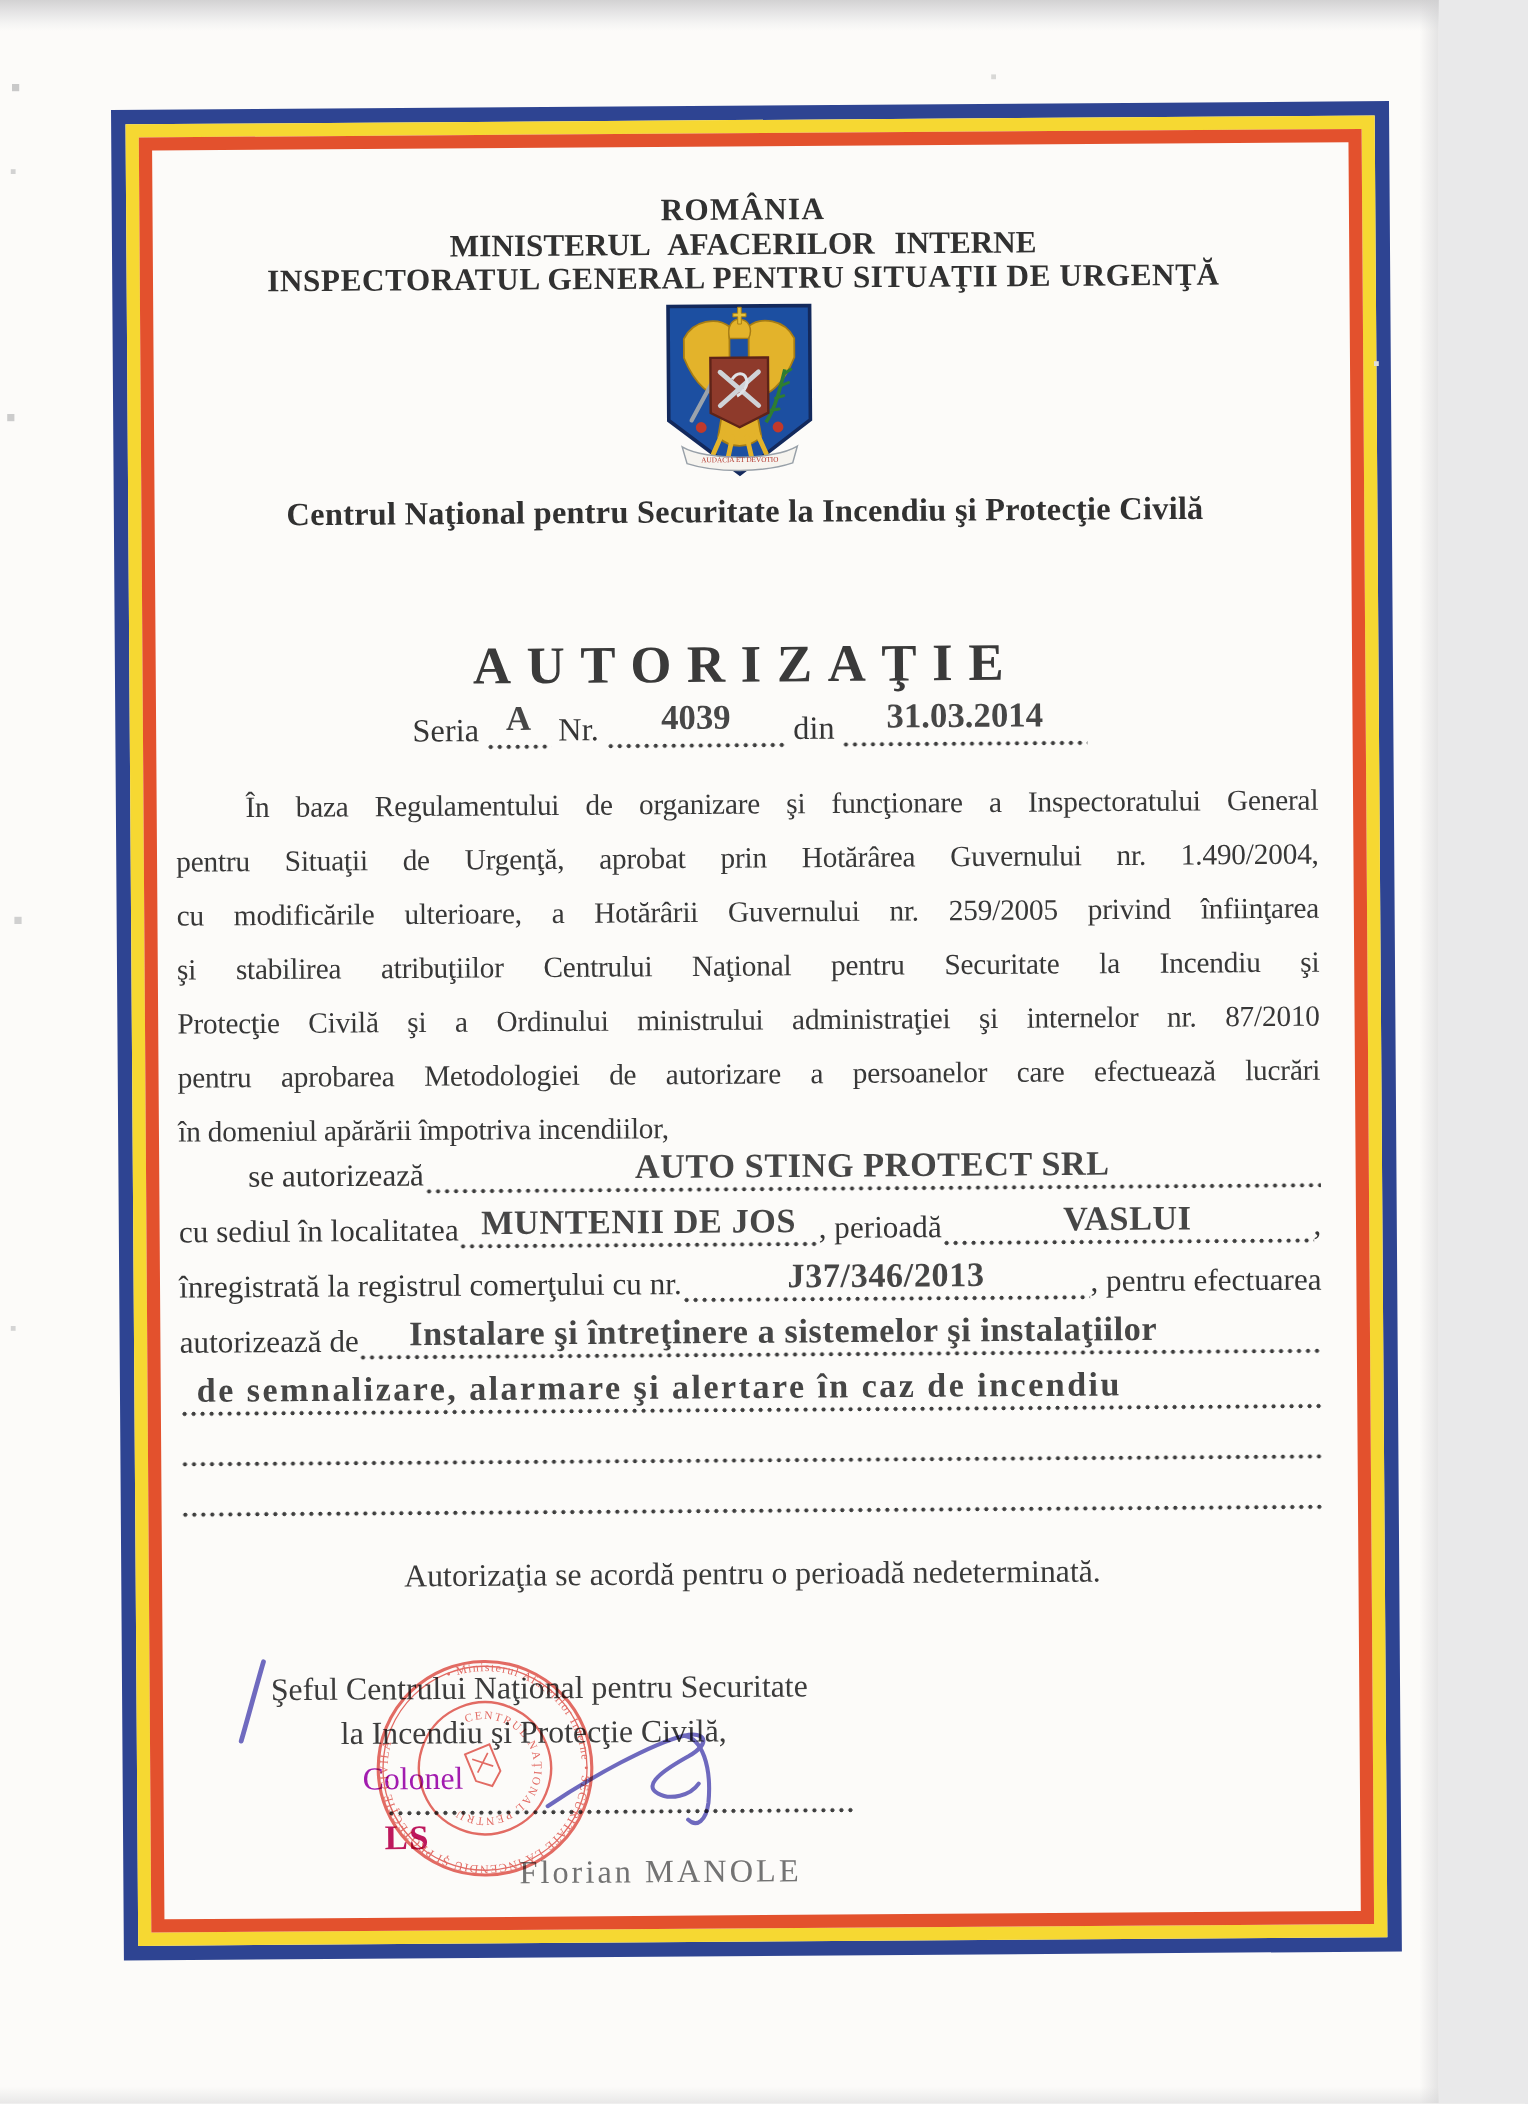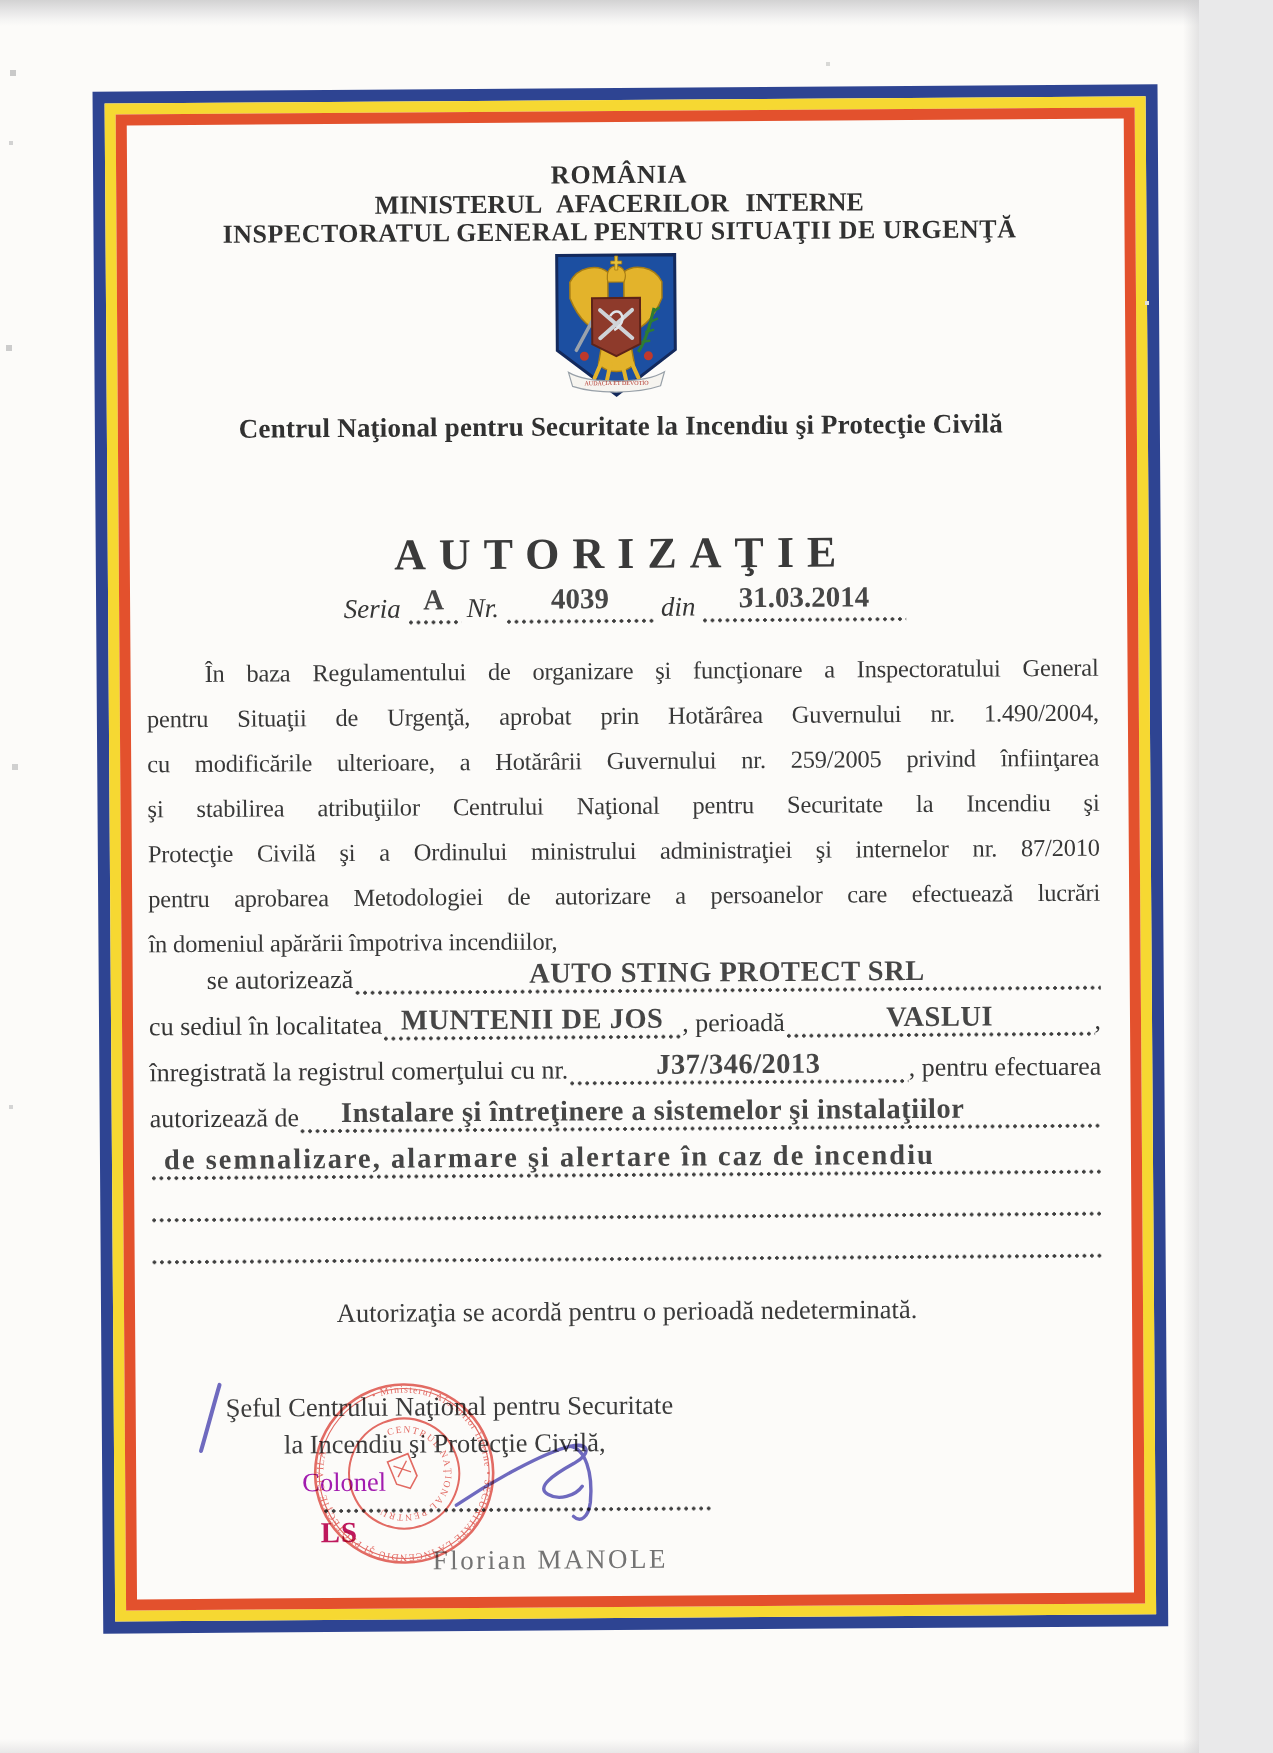--- a/index.html
+++ b/index.html
@@ -23,21 +23,21 @@
 
   .doc-title{position:absolute;left:148px;top:528px;width:952px;text-align:center;
              font-size:44px;font-weight:bold;letter-spacing:13px;color:#3a3a3a;}
 
   .dots{background-image:radial-gradient(circle,#3d3d3d 1.5px,rgba(0,0,0,0) 2px);
         background-size:7.5px 6px;background-repeat:repeat-x;background-position:0 100%;}
 
   
   .serial{position:absolute;left:148px;top:584px;width:952px;display:flex;justify-content:center;
           align-items:flex-end;font-size:27px;height:40px;}
-  .serial .lbl{padding:0 6px 1px 6px;font-style:italic;}
+  .serial .lbl{padding:0 6px 1px 6px;}
   .serial .sfill{position:relative;height:30px;}
   .serial .sval{position:absolute;left:0;right:0;bottom:9px;text-align:center;
                 font-weight:bold;font-size:29px;color:#474747;white-space:nowrap;}
 
   
   .para{position:absolute;left:148px;top:648px;width:952px;font-size:24.5px;letter-spacing:-0.2px;
         color:#383838;}
   .para .ln{height:45px;line-height:45px;text-align:justify;text-align-last:justify;white-space:normal;}
   .para .ln.first{text-indent:58px;}
   .para .ln.last{text-align:left;text-align-last:left;}

